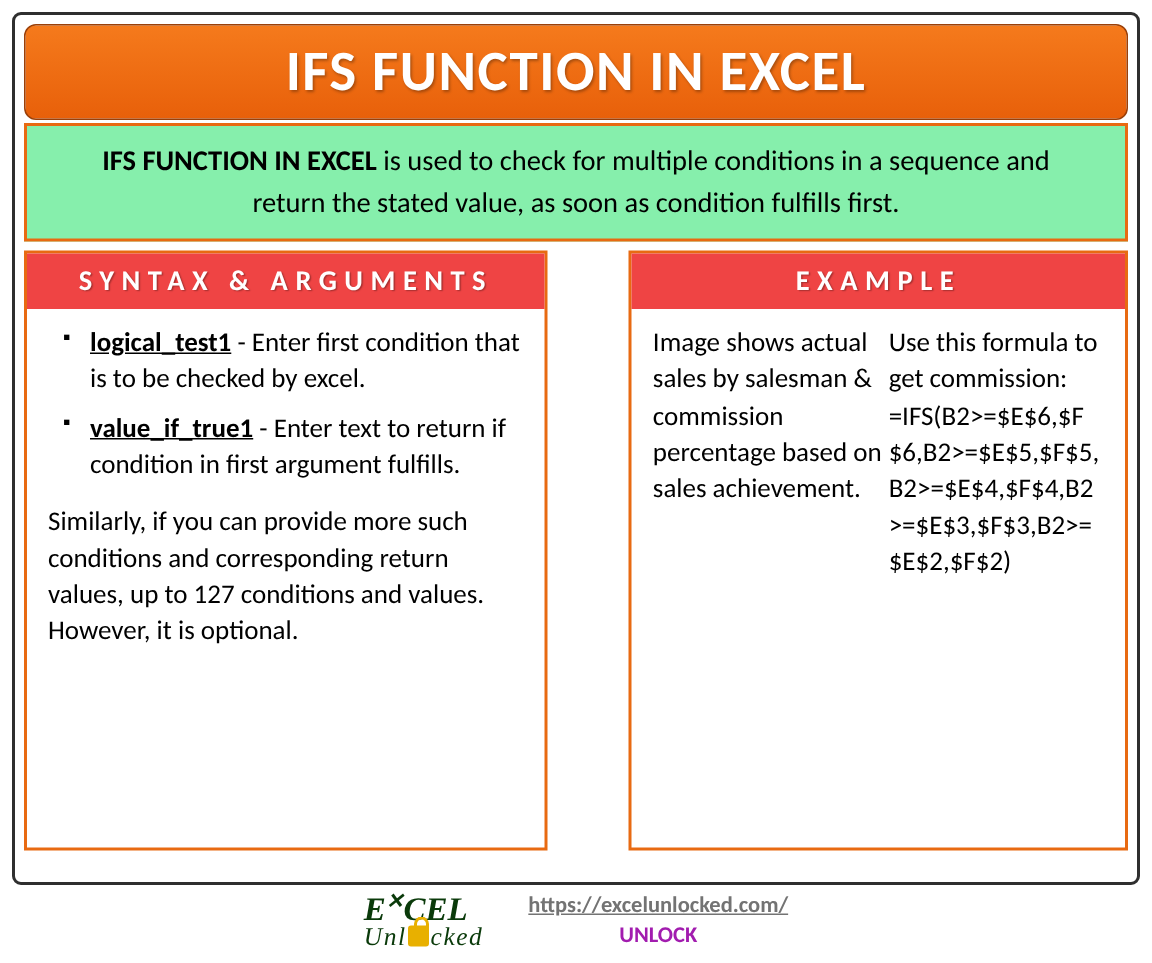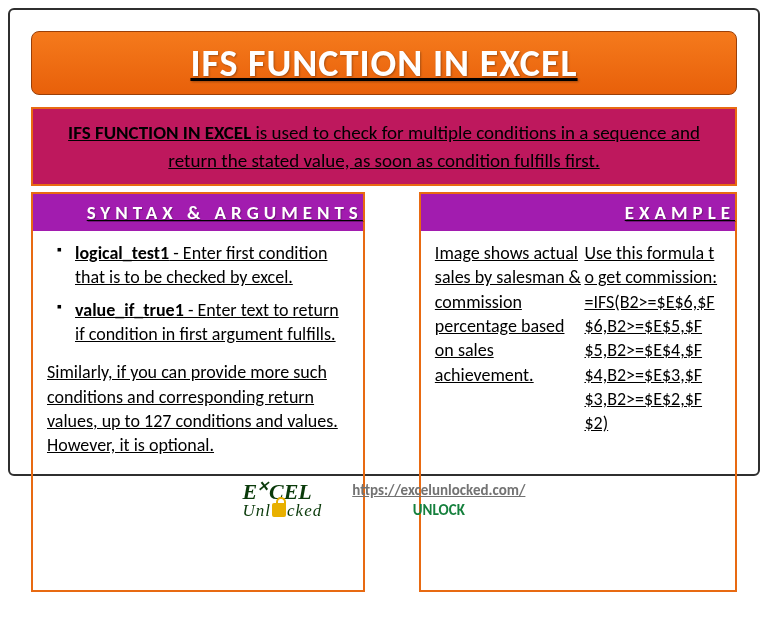--- a/index.html
+++ b/index.html
@@ -6,40 +6,39 @@
   body {
     width: 768px;
     height: 642px;
     background: #ffffff;
     font-family: Calibri, Arial, sans-serif;
     padding: 8px;
   }
   .frame {
     border: 2px solid #2f2f2f;
     border-radius: 6px;
-    padding: 21px;
-    height: 468px;
-    text-decoration: underline;
+    padding: 6px;
+    height: 582px;
   }
   .title-bar {
     background: linear-gradient(#f57a1c, #e8600a);
     border: 1px solid #9a3f08;
     border-radius: 8px;
     text-align: center;
     padding: 8px 0;
     color: #ffffff;
     font-weight: 700;
     font-size: 38px;
     letter-spacing: 1px;
     text-shadow: 1px 1px 2px rgba(0,0,0,.3);
   }
   .intro-box {
-    margin-top: 12px;
+    margin-top: 2px;
     border: 2px solid #e86a12;
-    background: #be185d;
+    background: #86efac;
     padding: 10px 28px;
     text-align: center;
     font-size: 19px;
     line-height: 1.45;
   }
   .intro-box .lead {
     font-weight: 700;
   }
   .columns {
     display: flex;
@@ -48,23 +47,23 @@
     height: 400px;
   }
   .col {
     border: 2px solid #e86a12;
     display: flex;
     flex-direction: column;
   }
   .col-left  { flex: 1.05; }
   .col-right { flex: 1; margin-left: 44px; }
   .col-head {
-    background: #a21caf;
+    background: #ef4444;
     color: #ffffff;
-    text-align: right;
+    text-align: center;
     font-size: 19px;
     font-weight: 700;
     letter-spacing: 5px;
     padding: 7px 0;
     text-shadow: 1px 1px 1px rgba(0,0,0,.3);
   }
   .col-body {
     padding: 10px 14px 10px 14px;
     font-size: 18px;
     line-height: 1.35;
@@ -128,21 +127,21 @@
     position:absolute;
     top:-8px; left:2px;
     width:6px; height:6px;
     border:2px solid #e8b000;
     border-bottom:none;
     border-radius:6px 6px 0 0;
   }
   .logo-sub{ font-size:17px; letter-spacing:1px; font-weight:400;}
   .links { font-size: 15px; font-weight:700; }
   .links .url { color: #737373; text-decoration: underline; }
-  .links .unlock { color: #15803d; text-align:center; margin-top:2px;}
+  .links .unlock { color: #a21caf; text-align:center; margin-top:2px;}
 </style>
 </head>
 <body>
 
 <div class="frame">
 
   <div class="title-bar">
     <span>IFS FUNCTION IN EXCEL</span>
   </div>
 

